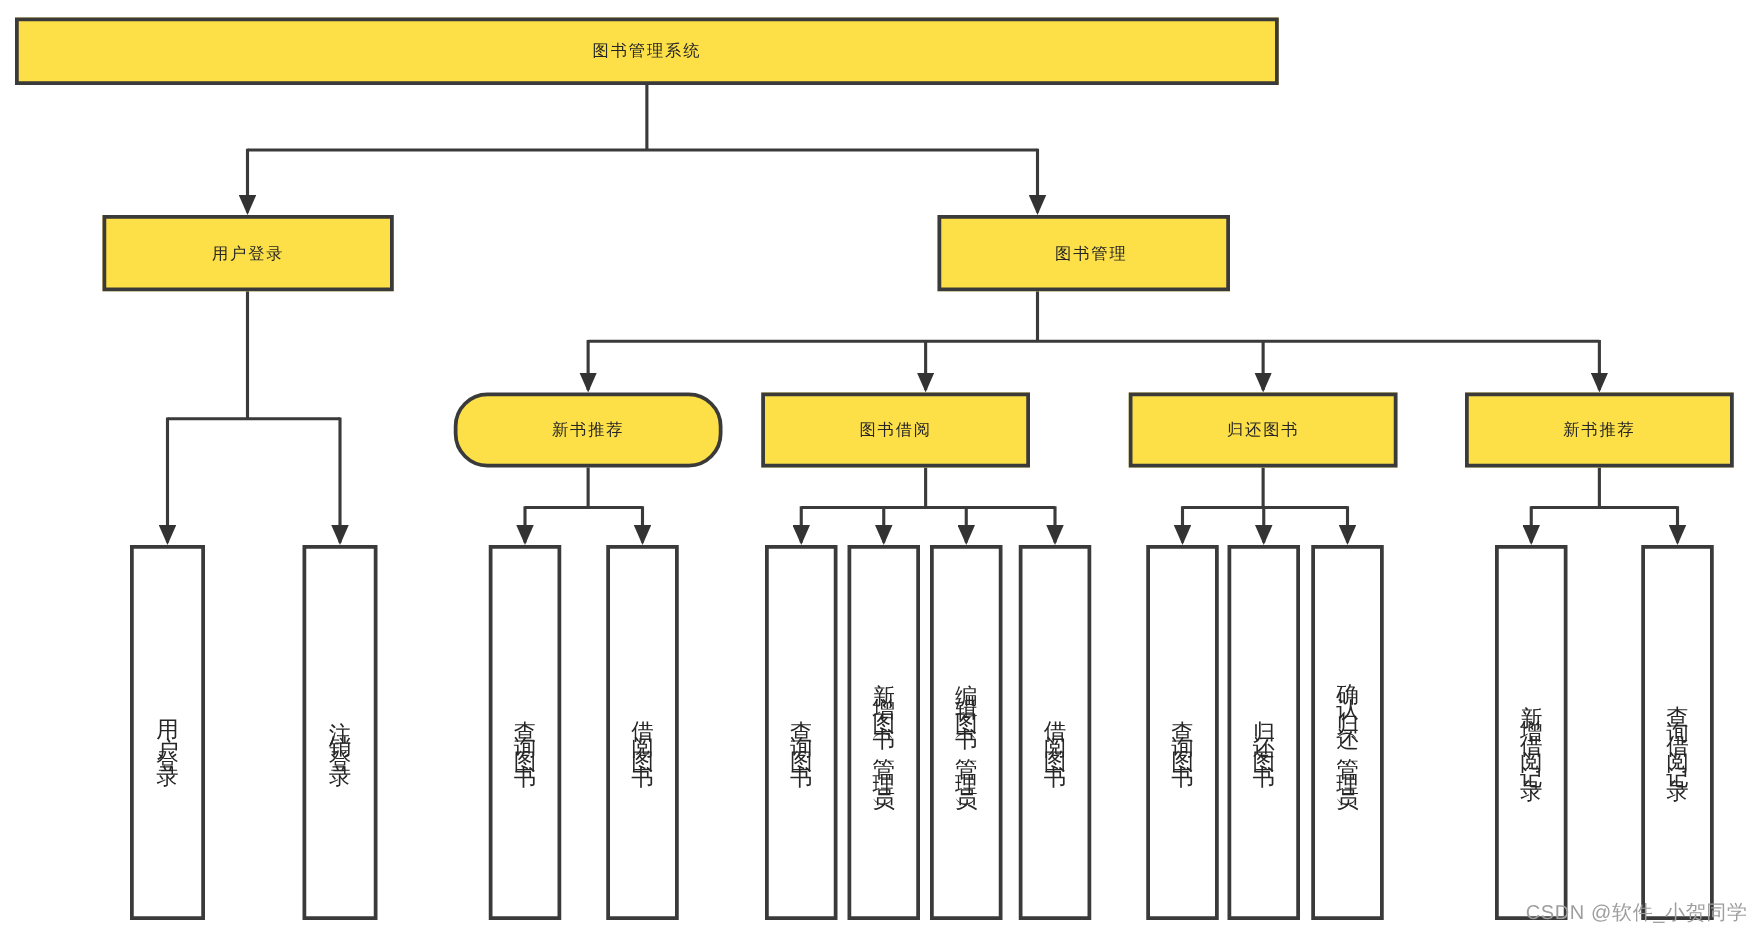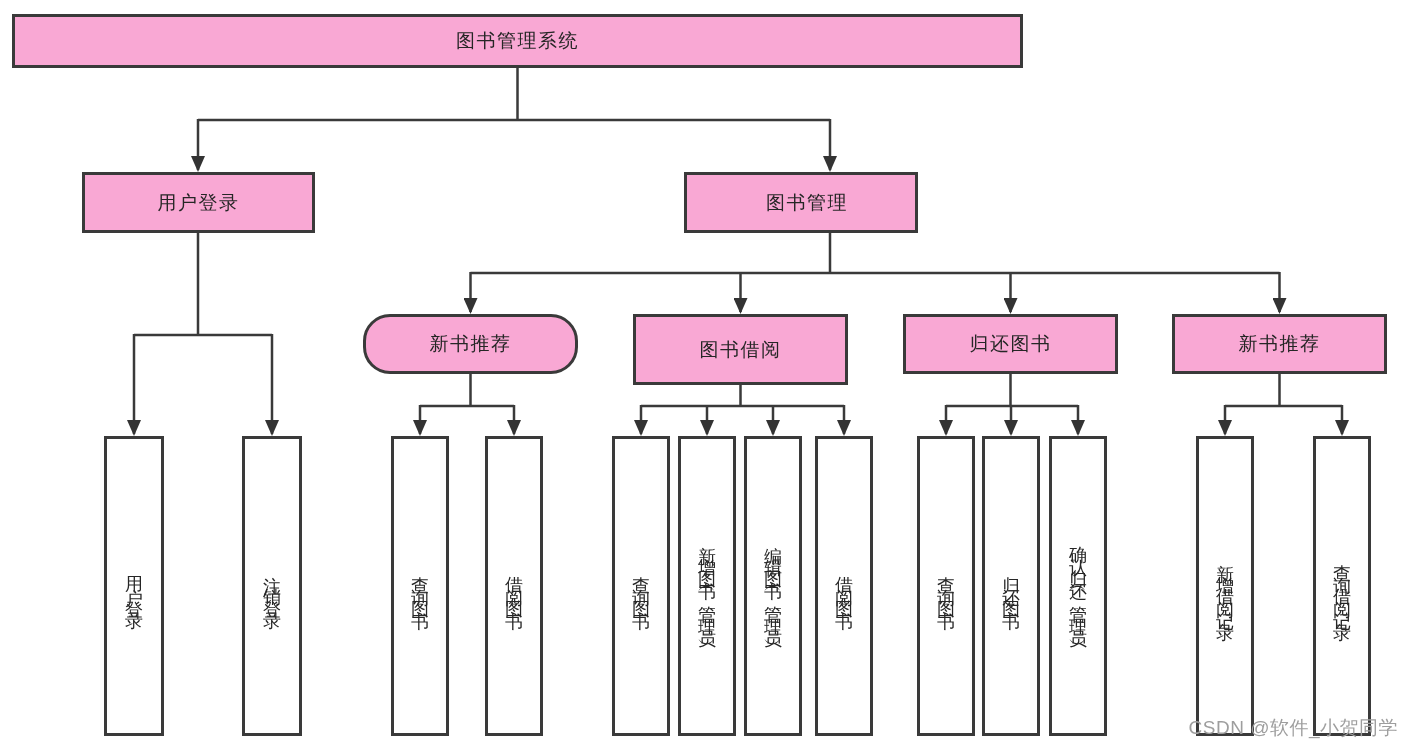--- a/index.html
+++ b/index.html
@@ -3,38 +3,38 @@
 <meta charset="utf-8">
 <style>
   html,body { margin:0; padding:0; background:#ffffff; }
   .stage {
     position:relative; width:1405px; height:747px; background:#ffffff;
     font-family:"Liberation Sans", sans-serif; overflow:hidden;
   }
   .connector-svg { position:absolute; left:0; top:0; z-index:1; }
   .hbox {
     position:absolute; box-sizing:border-box; z-index:2;
-    border:3px solid #3a3a3a; background:#f9a8d4;
+    border:3px solid #3a3a3a; background:#fde047;
     display:flex; align-items:center; justify-content:center;
-    font-size:19px; color:#262626; letter-spacing:1.5px; white-space:nowrap;
+    font-size:13px; color:#262626; letter-spacing:1.5px; white-space:nowrap;
   }
   .vbox {
     position:absolute; box-sizing:border-box; z-index:2;
     border:3px solid #3a3a3a; background:#ffffff;
     top:436px; height:300px;
   }
   .vbox > span {
     position:absolute; left:50%; top:50%; transform:translate(-50%,-50%);
     writing-mode:vertical-rl; text-orientation:mixed;
     font-size:18px; letter-spacing:12px; line-height:1;
     color:#262626; white-space:nowrap;
   }
   .watermark {
     position:absolute; right:7px; bottom:6px; z-index:3;
-    font-size:19px; color:#9e9e9e; letter-spacing:0.5px;
+    font-size:16px; color:#9e9e9e; letter-spacing:0.5px;
   }
 </style>
 </head>
 <body>
 
 <div class="stage">
 
   <svg class="connector-svg" width="1405" height="747" viewBox="0 0 1405 747">
     <defs>
       <marker id="ah" viewBox="0 0 16 14" refX="14" refY="7" markerWidth="16" markerHeight="14" orient="auto" markerUnits="userSpaceOnUse">
@@ -75,24 +75,24 @@
 
       <path d="M1279.5 374 V406 M1225 406 H1342"></path>
       <line x1="1225" y1="405" x2="1225" y2="434" marker-end="url(#ah)"></line>
       <line x1="1342" y1="405" x2="1342" y2="434" marker-end="url(#ah)"></line>
     </g>
   </svg>
 
   <div class="hbox" style="left:12px; top:14px; width:1011px; height:54px;">图书管理系统</div>
 
   <div class="hbox" style="left:82px; top:172px; width:233px; height:61px;">用户登录</div>
-  <div class="hbox" style="left:684px; top:172px; width:234px; height:61px;padding-left:12px;">图书管理</div>
+  <div class="hbox" style="left:750px; top:172px; width:234px; height:61px;padding-left:12px;">图书管理</div>
 
   <div class="hbox" style="left:363px; top:314px; width:215px; height:60px;border-radius:27px;">新书推荐</div>
-  <div class="hbox" style="left:633px; top:314px; width:215px; height:71px;">图书借阅</div>
+  <div class="hbox" style="left:609px; top:314px; width:215px; height:60px;">图书借阅</div>
   <div class="hbox" style="left:903px; top:314px; width:215px; height:60px;">归还图书</div>
   <div class="hbox" style="left:1172px; top:314px; width:215px; height:60px;">新书推荐</div>
 
   <div class="vbox" style="left:104px; width:60px;">
     <span>用户登录</span>
   </div>
   <div class="vbox" style="left:242px; width:60px;">
     <span>注销登录</span>
   </div>
 

